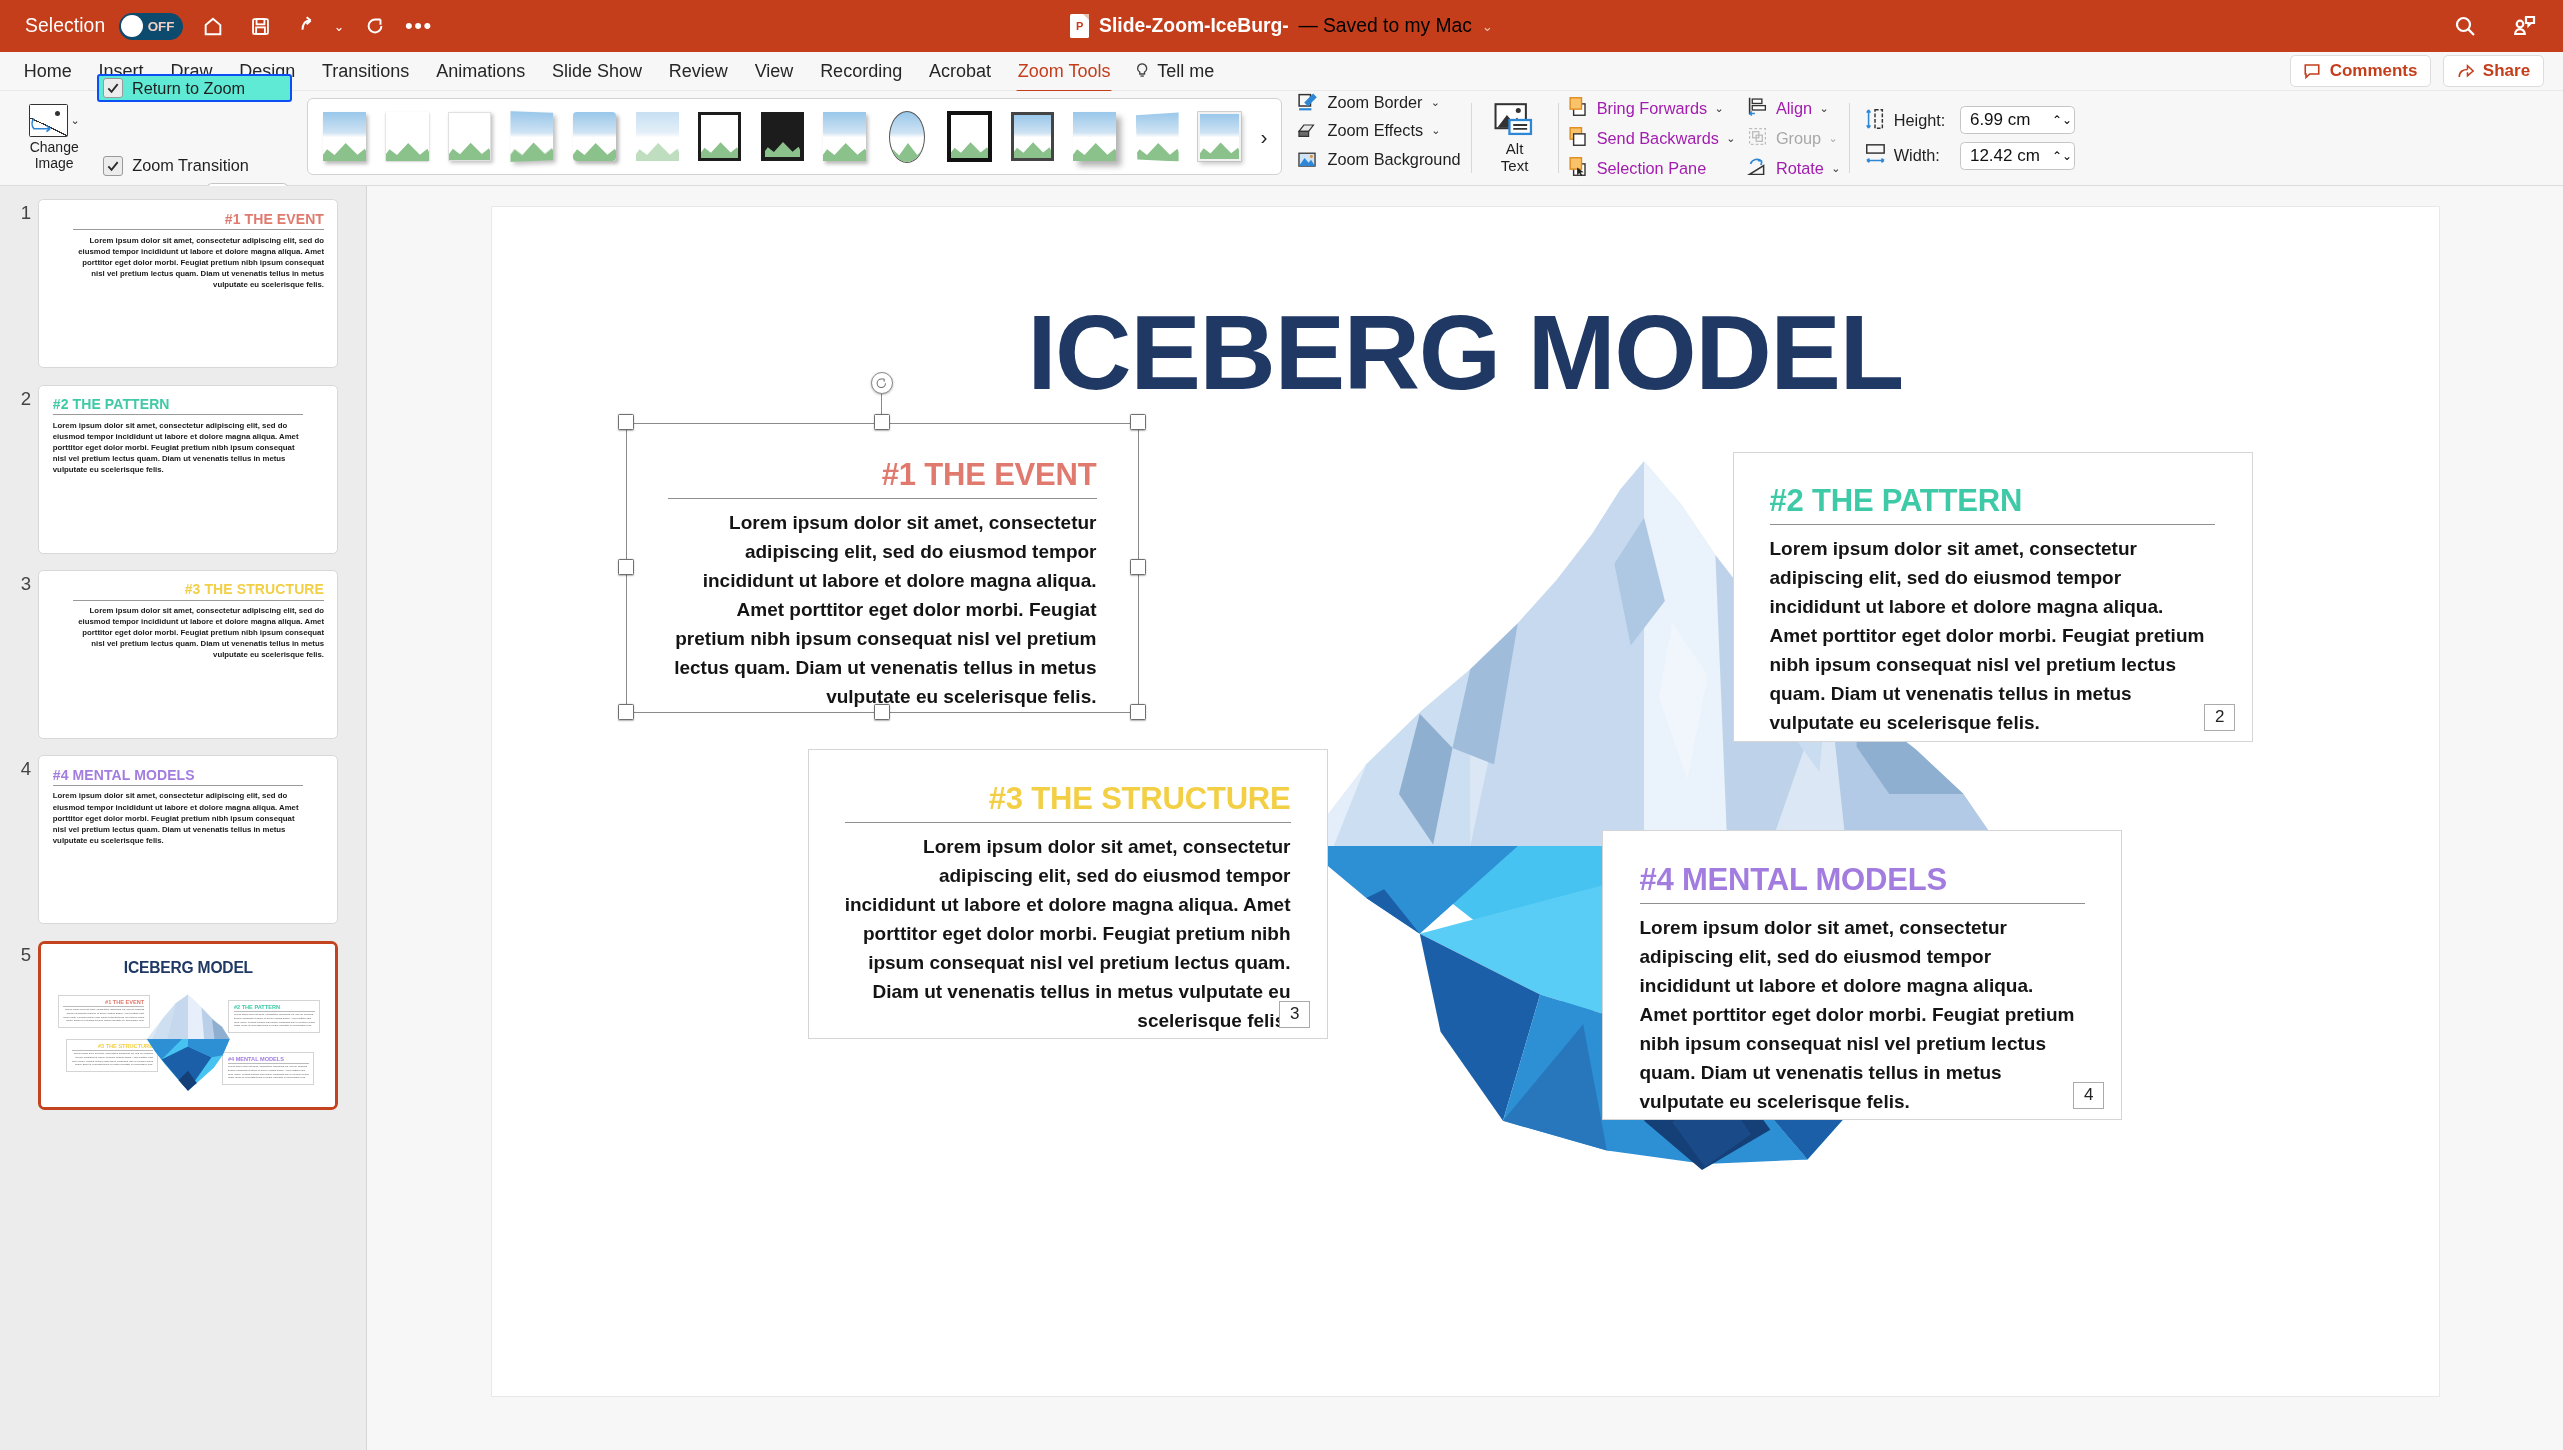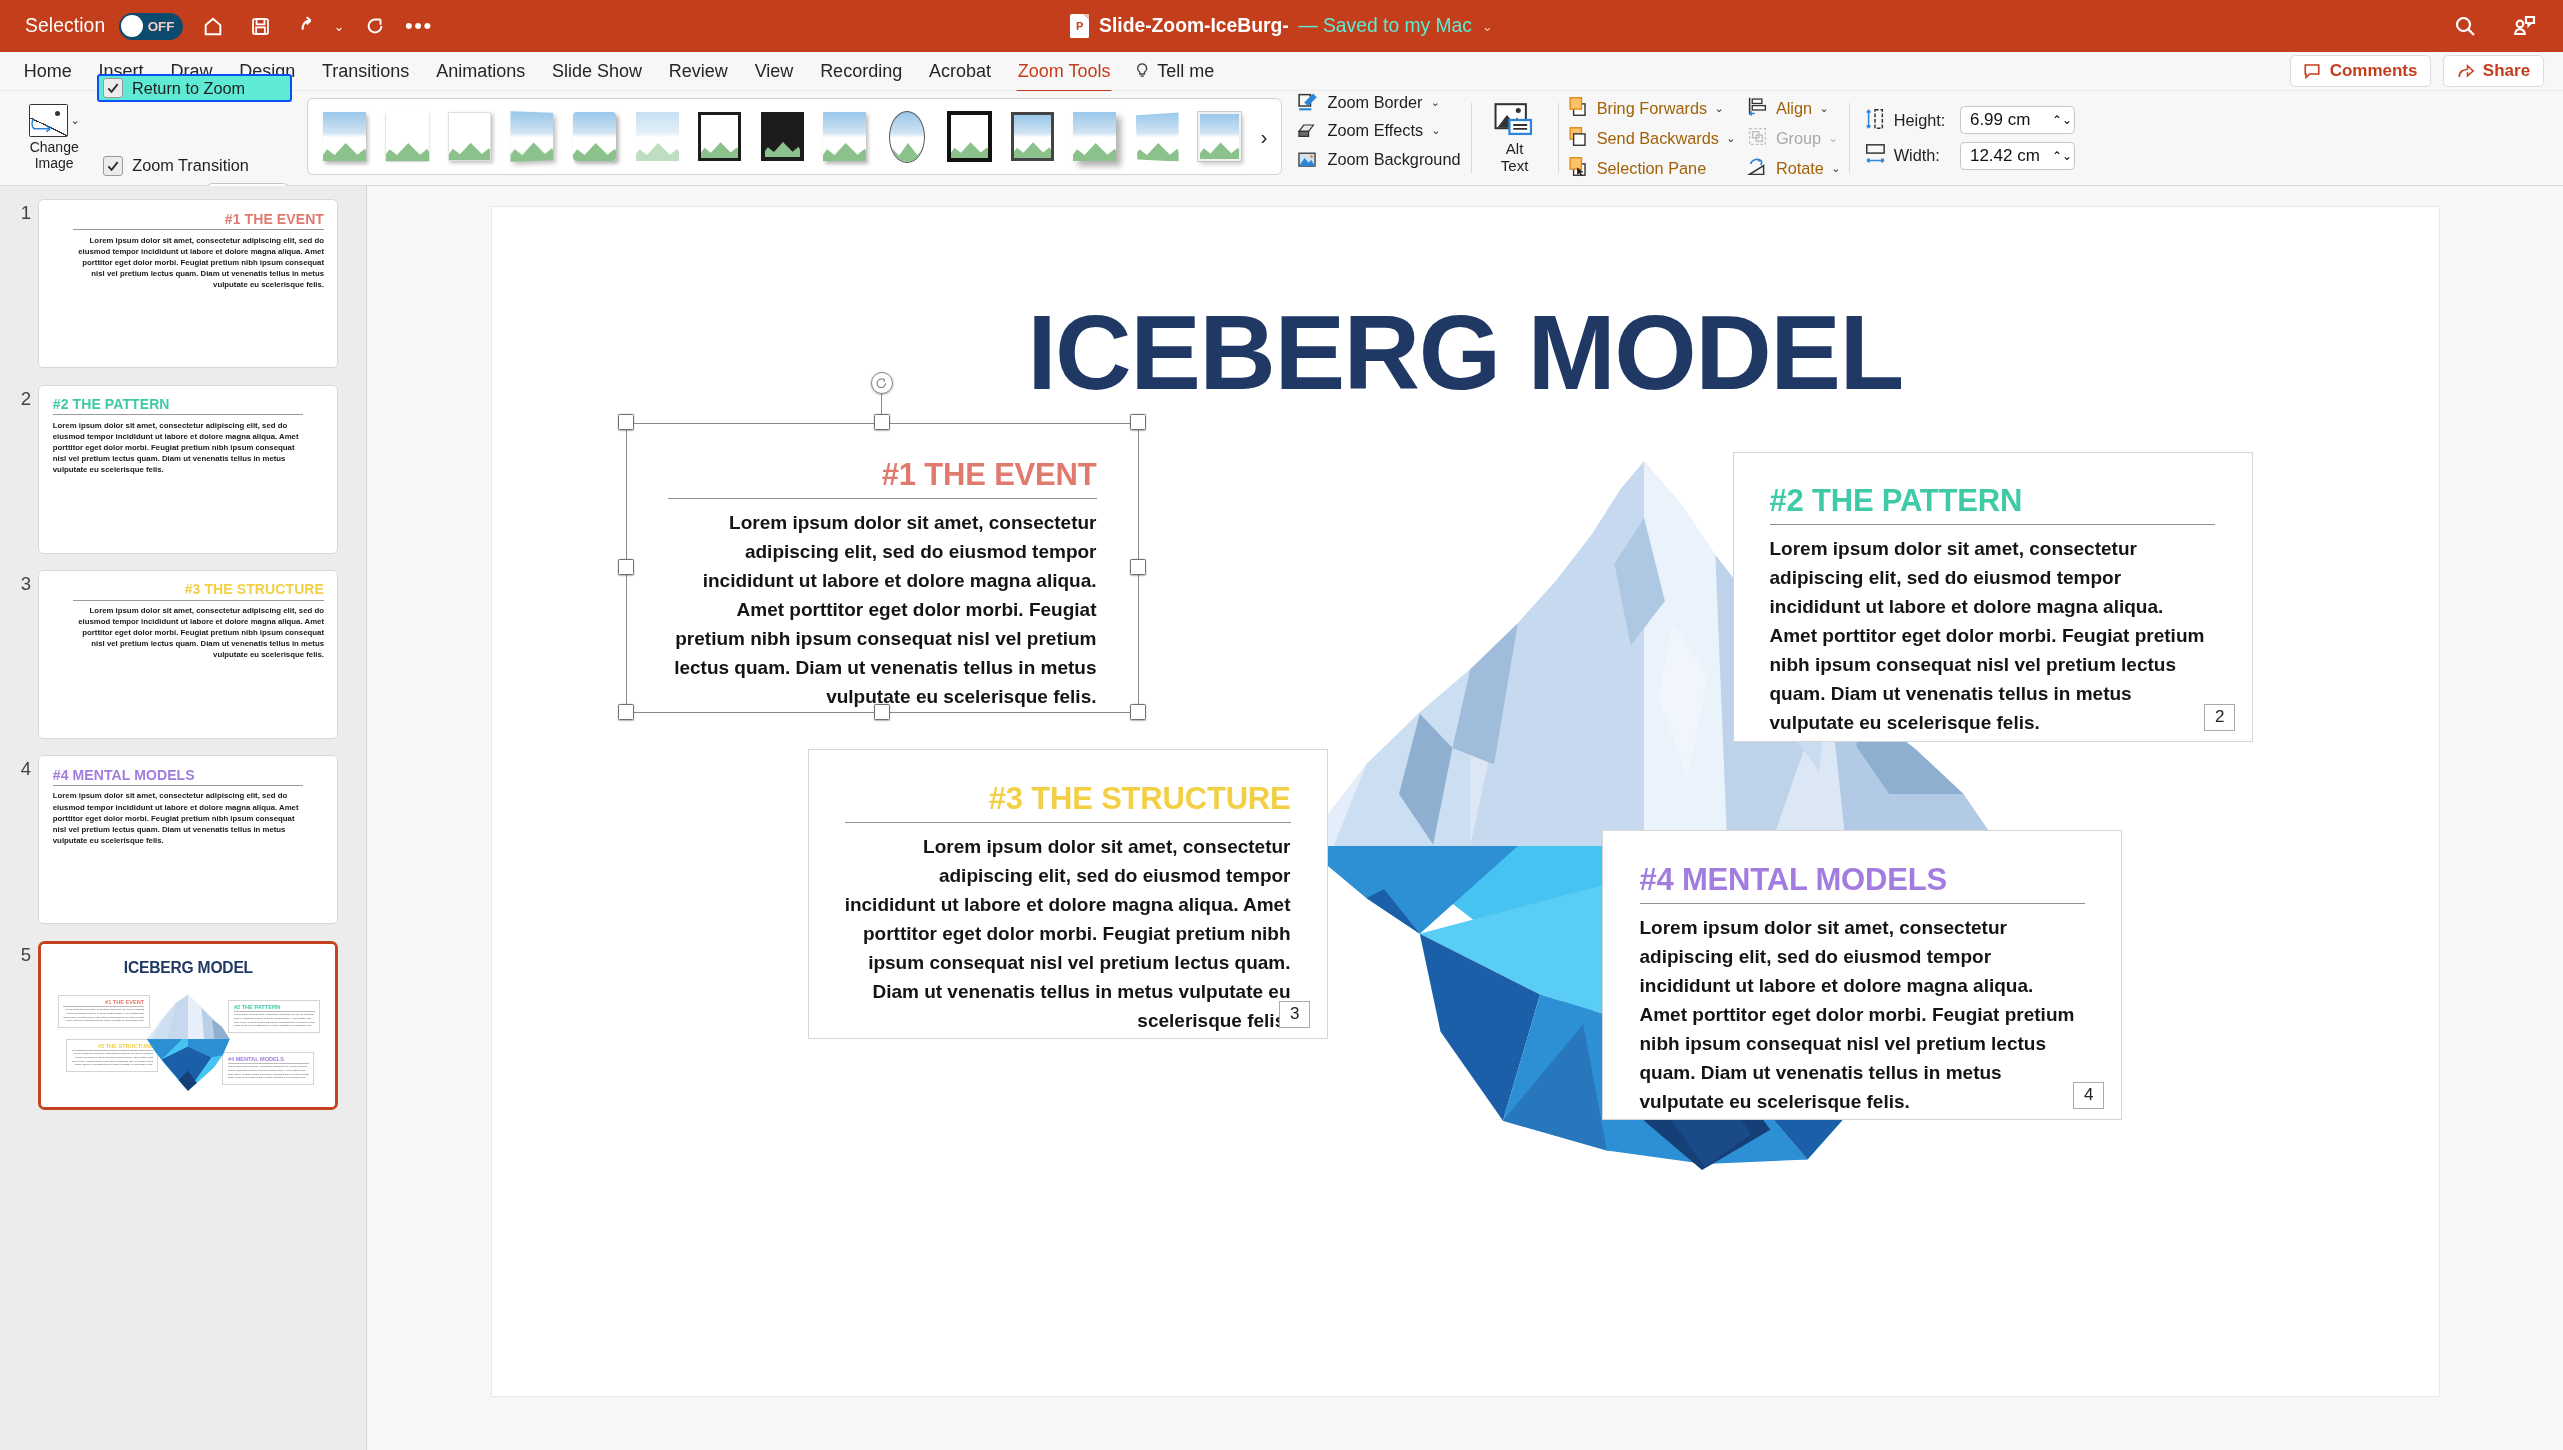--- a/index.html
+++ b/index.html
@@ -42,21 +42,21 @@
   .doc-icon {
     width: 19.3px; height: 24px; background: #fff; border-radius: 1.5px;
     position: relative; display: flex; align-items: center; justify-content: center;
   }
   .doc-icon::after { content: "P"; color: #c43e1c; font-size: 11px; font-weight: 700; }
   .doc-icon::before {
     content: ""; position: absolute; top: 0; right: 0;
     border-left: 6px solid transparent; border-top: 6px solid #e8c0b0;
   }
   .doc-name { color: #fff; font-size: 19.3px; font-weight: 700; }
-  .doc-status { color: #5eead4; font-size: 19.3px; font-weight: 400; }
+  .doc-status { color: #000000; font-size: 19.3px; font-weight: 400; }
   .doc-chev { color: #f2c5b5; font-size: 13.4px; }
 
   .tb-right { position: absolute; right: 22px; display: flex; align-items: center; gap: 25px; }
   .tb-right svg { stroke: #fff; fill: none; stroke-width: 2.2; }
 
   
   .tabbar {
     height: 39px; background: #f7f7f7; display: flex; align-items: center;
     padding-left: 10.4px; position: relative; border-bottom: 0.7px solid #eaeaea;
   }
@@ -164,21 +164,21 @@
   .srow { display: flex; align-items: center; gap: 8.2px; }
   .srow .lbl { font-size: 16.3px; color: #1f1f1f; }
   .srow .ic { width: 24px; height: 22px; display:flex; align-items:center; justify-content:center; }
 
   .alttext { display: flex; flex-direction: column; align-items: center; justify-content: center; width: 80px; gap: 3px; }
   .at-icon { width: 43px; height: 36px; position: relative; }
   .at-label { font-size: 15px; color: #1f1f1f; text-align: center; line-height: 1.1; }
 
   .arr-grp { display: flex; flex-direction: column; gap: 6px; justify-content: center; padding: 0 6px; }
   .arr-row { display: flex; align-items: center; gap: 7.4px; }
-  .arr-row .lbl { font-size: 16.3px; color: #a16207; }
+  .arr-row .lbl { font-size: 16.3px; color: #a21caf; }
   .arr-row.disabled .lbl { color: #a8a8a8; }
   .arr-row.disabled .chev { color: #a8a8a8; }
 
   .sizegrp { display: flex; flex-direction: column; justify-content: center; gap: 7.4px; padding: 0 10.4px; }
   .size-row { display: flex; align-items: center; gap: 8.2px; }
   .size-row .lbl { font-size: 16.3px; color: #1f1f1f; min-width: 58px; }
   .size-spin { display:flex; align-items:center; border: 0.7px solid #c5c5c5; border-radius: 4.5px;
     background:#fff; height: 28px; padding: 0 1.5px 0 9px; }
   .size-spin .val { font-size: 17px; color: #111; min-width: 82px; }
 

